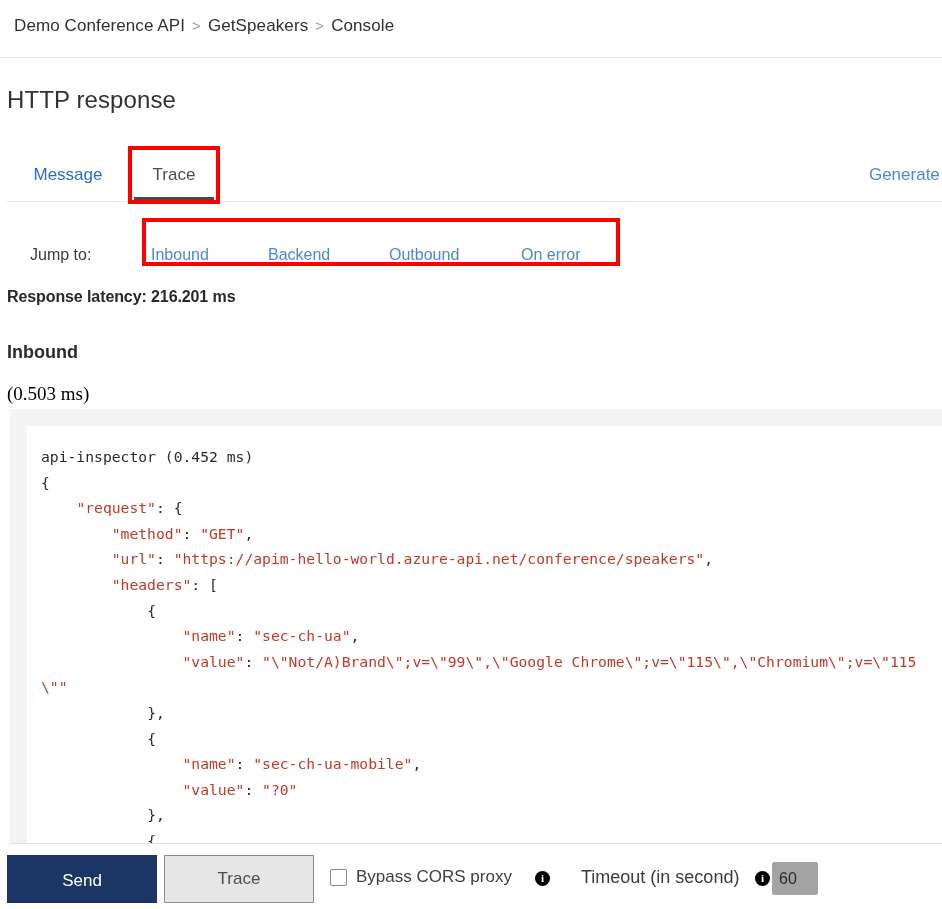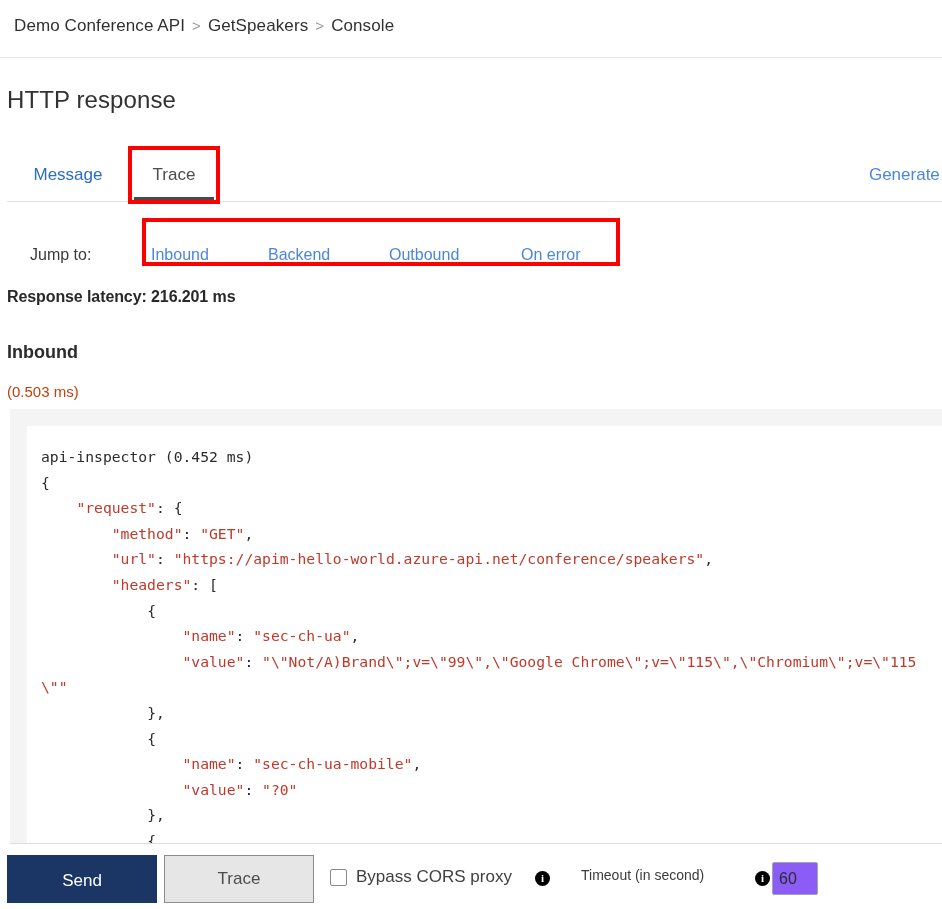--- a/index.html
+++ b/index.html
@@ -155,22 +155,23 @@
     left: 7px;
     top: 342px;
     font-size: 18px;
     font-weight: 600;
     color: #2b2b2b;
   }
   .section-sub {
     position: absolute;
     left: 7px;
     top: 383px;
-    font-size: 15px;
-    color: #c2410c;
+    font-size: 19px;
+    color: #000000;
+    font-family: Liberation Serif, serif;
   }
 
   
   .code-wrap {
     position: absolute;
     left: 10px;
     top: 409px;
     right: 0;
     height: 434px;
     background: #f4f4f4;
@@ -294,32 +295,32 @@
     line-height: 15px;
     text-align: center;
     cursor: pointer;
   }
   .info-cors { left: 535px; top: 16px; }
   .info-timeout { left: 755px; top: 16px; }
   .timeout-label {
     position: absolute;
     left: 581px;
     top: 12px;
-    font-size: 14px;
+    font-size: 18px;
     color: #3b3b3b;
     white-space: nowrap;
   }
   .timeout-input {
     position: absolute;
     left: 772px;
     top: 7px;
     width: 46px;
     height: 33px;
     border: 1px solid #a6a6a6;
-    background: #8b5cf6;
+    background: #a3a3a3;
     font-size: 16px;
     font-family: "Liberation Sans", sans-serif;
     color: #2b2b2b;
     padding: 0 0 0 6px;
     box-sizing: border-box;
     border-radius: 2px;
   }
 </style>
 </head>
 <body>

